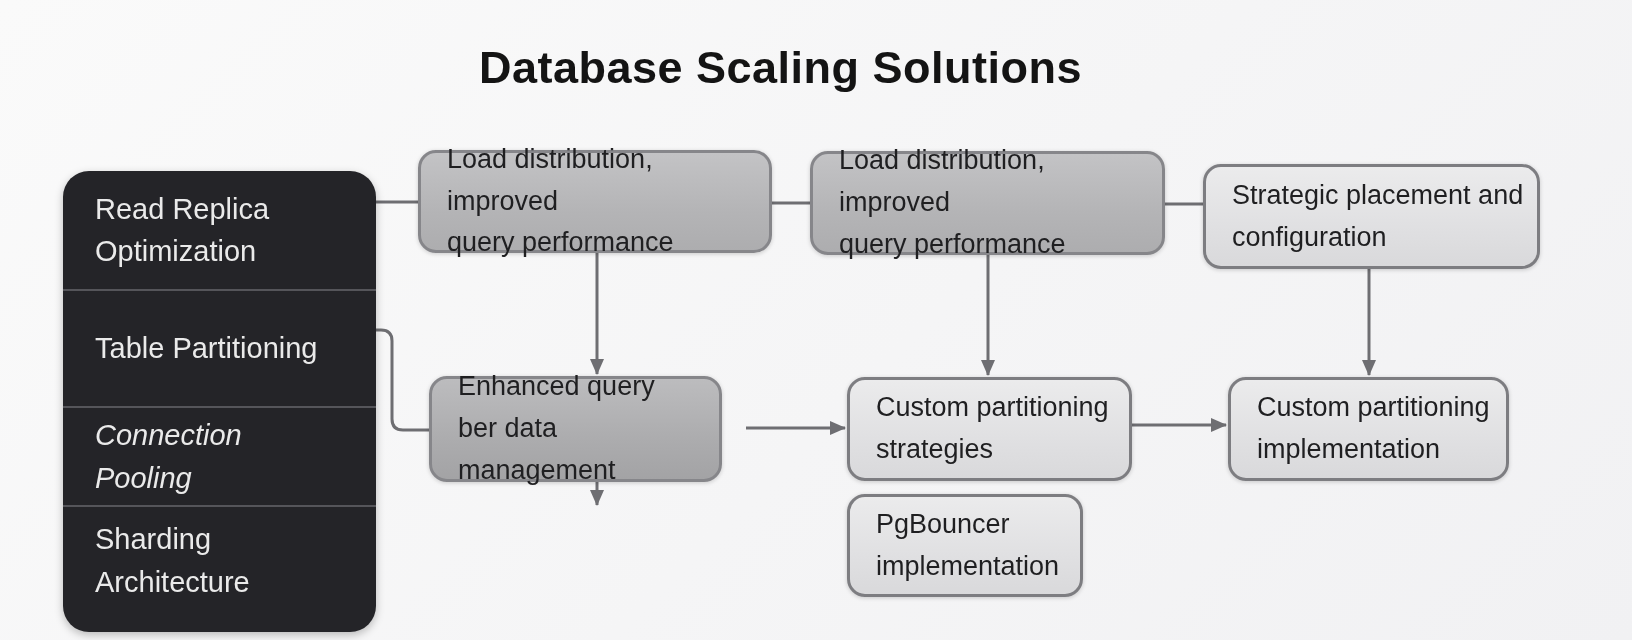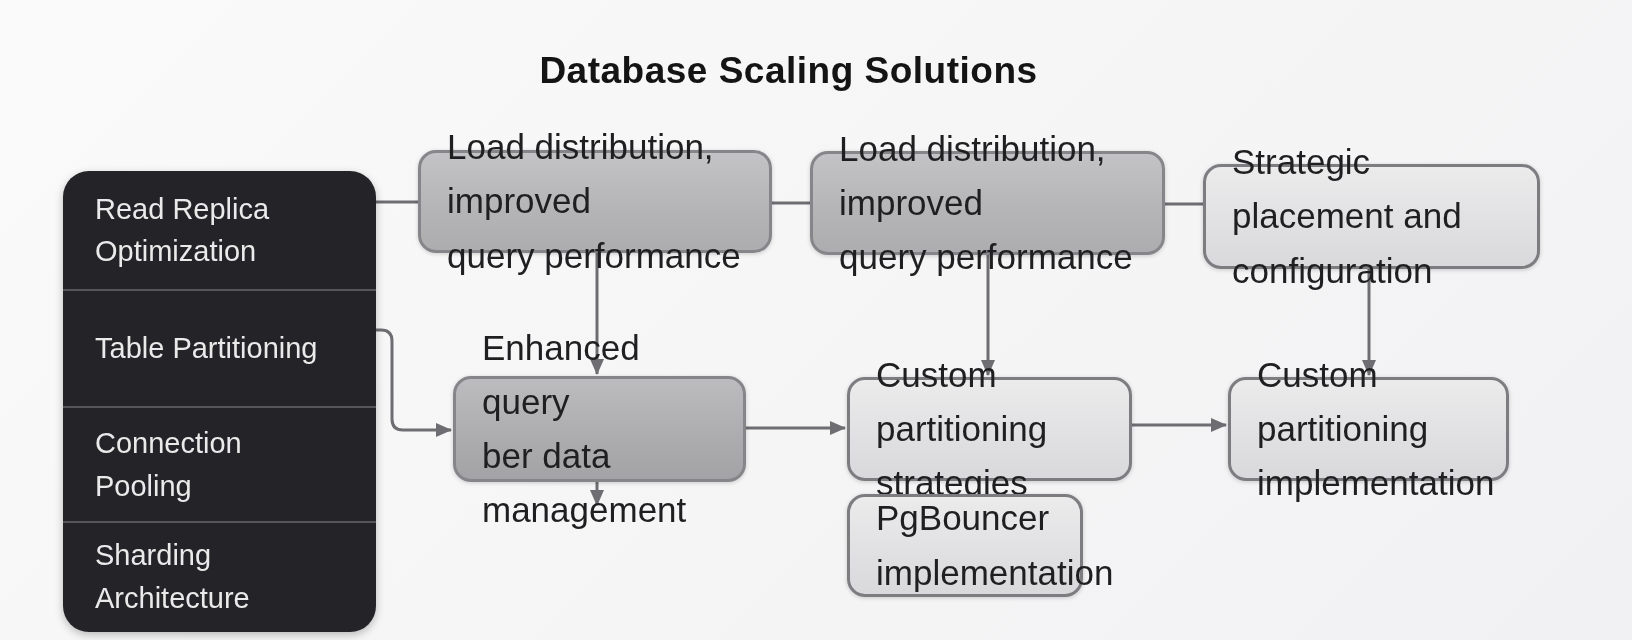--- a/index.html
+++ b/index.html
@@ -7,70 +7,70 @@
     width: 1632px; height: 640px; overflow: hidden;
     font-family: "Liberation Sans", sans-serif;
     background: #f6f6f7;
   }
   .canvas {
     position: relative; width: 1632px; height: 640px;
     background: linear-gradient(135deg, #fafafa 0%, #f5f5f6 55%, #f1f1f3 100%);
   }
   .title {
     position: absolute; top: 34px; left: 0; width: 1545px;
-    margin: 16px; text-align: center;
-    font-size: 37px; font-weight: 700; color: #141414; letter-spacing: 0.5px;
+    margin: 8px; text-align: center;
+    font-size: 45px; font-weight: 700; color: #141414; letter-spacing: 0.5px;
   }
   .connectors { position: absolute; left: 0; top: 0; width: 1632px; height: 640px; }
 
   .sidebar {
     position: absolute; left: 63px; top: 147px; width: 313px; height: 461px;
     background: #242428; border-radius: 26px; box-sizing: border-box;
     display: flex; flex-direction: column;
     box-shadow: 0 3px 8px rgba(0,0,0,0.25);
     margin-top: 24px;
   }
   .side-row {
     display: flex; align-items: center; box-sizing: border-box;
     padding-left: 32px; padding-right: 10px;
     color: #eaeaea; font-size: 29px; line-height: 1.45;
   }
   .side-row + .side-row { border-top: 2px solid #55555a; }
   .sr1 { height: 118px; }
   .sr2 { height: 117px; }
-  .sr3 { height: 115px; }
+  .sr3 { height: 99px; font-style: italic; }
   .sr4 { height: 109px; }
 
   .node {
     position: absolute; box-sizing: border-box;
     display: flex; align-items: center;
     border-radius: 18px;
     padding: 0 8px 0 26px;
-    font-size: 35px; line-height: 1.55; color: #1f1f21;
+    font-size: 27px; line-height: 1.55; color: #1f1f21;
     box-shadow: 0 1px 4px rgba(0,0,0,0.18);
   }
   .label { white-space: pre-line; width: 100%; }
 
   .shade-mid {
     background: linear-gradient(180deg, #c3c3c5 0%, #b4b4b6 60%, #adadaf 100%);
     border: 3px solid #86868a;
   }
   .shade-mid-dark {
     background: linear-gradient(180deg, #bcbcbe 0%, #acacae 60%, #a3a3a5 100%);
     border: 3px solid #86868a;
   }
   .shade-light {
     background: linear-gradient(180deg, #ebebec 0%, #e0e0e2 60%, #d9d9db 100%);
     border: 3px solid #7d7d81;
   }
 
   .a1 { left: 418px;  top: 150px; width: 354px; height: 103px; }
   .a2 { left: 810px;  top: 151px; width: 355px; height: 104px; }
   .a3 { left: 1203px; top: 164px; width: 337px; height: 105px; }
-  .b1 { left: 453px;  top: 376px; width: 293px; height: 106px; }
+  .b1 { left: 429px;  top: 376px; width: 293px; height: 106px; }
   .b2 { left: 847px;  top: 377px; width: 285px; height: 104px; }
   .b3 { left: 1228px; top: 377px; width: 281px; height: 104px; }
   .c1 { left: 452px;  top: 508px; width: 295px; height: 104px; }
   .c2 { left: 847px;  top: 494px; width: 236px; height: 103px; }
 </style>
 </head>
 <body>
 
 <div class="canvas">
 

